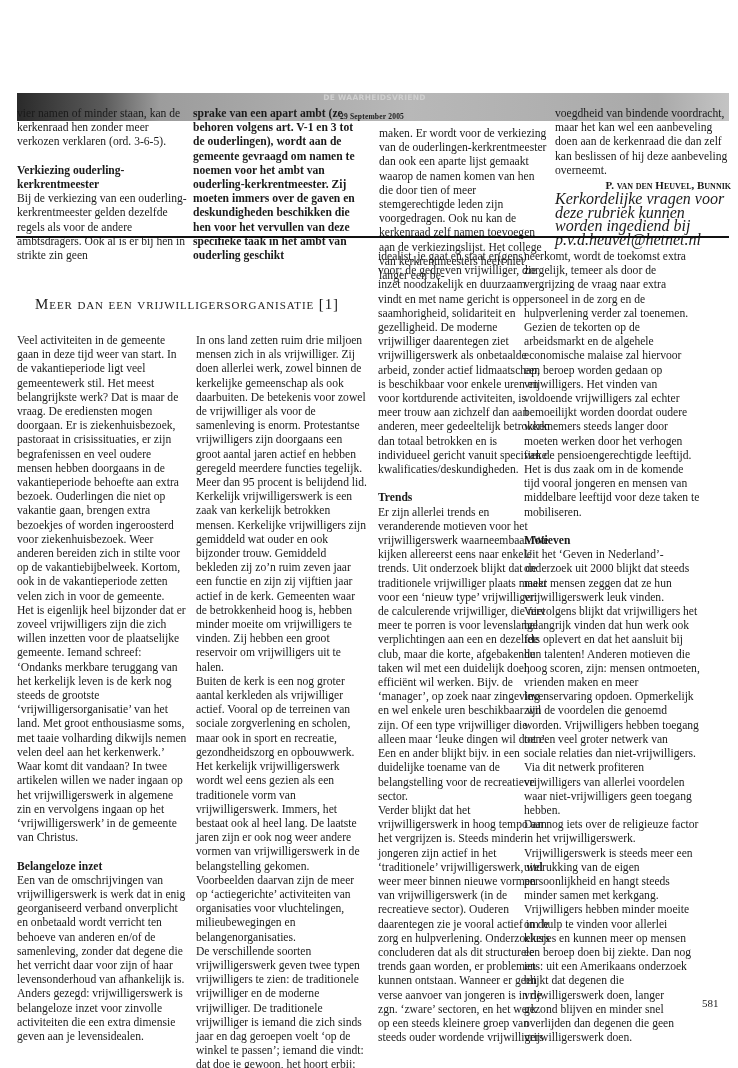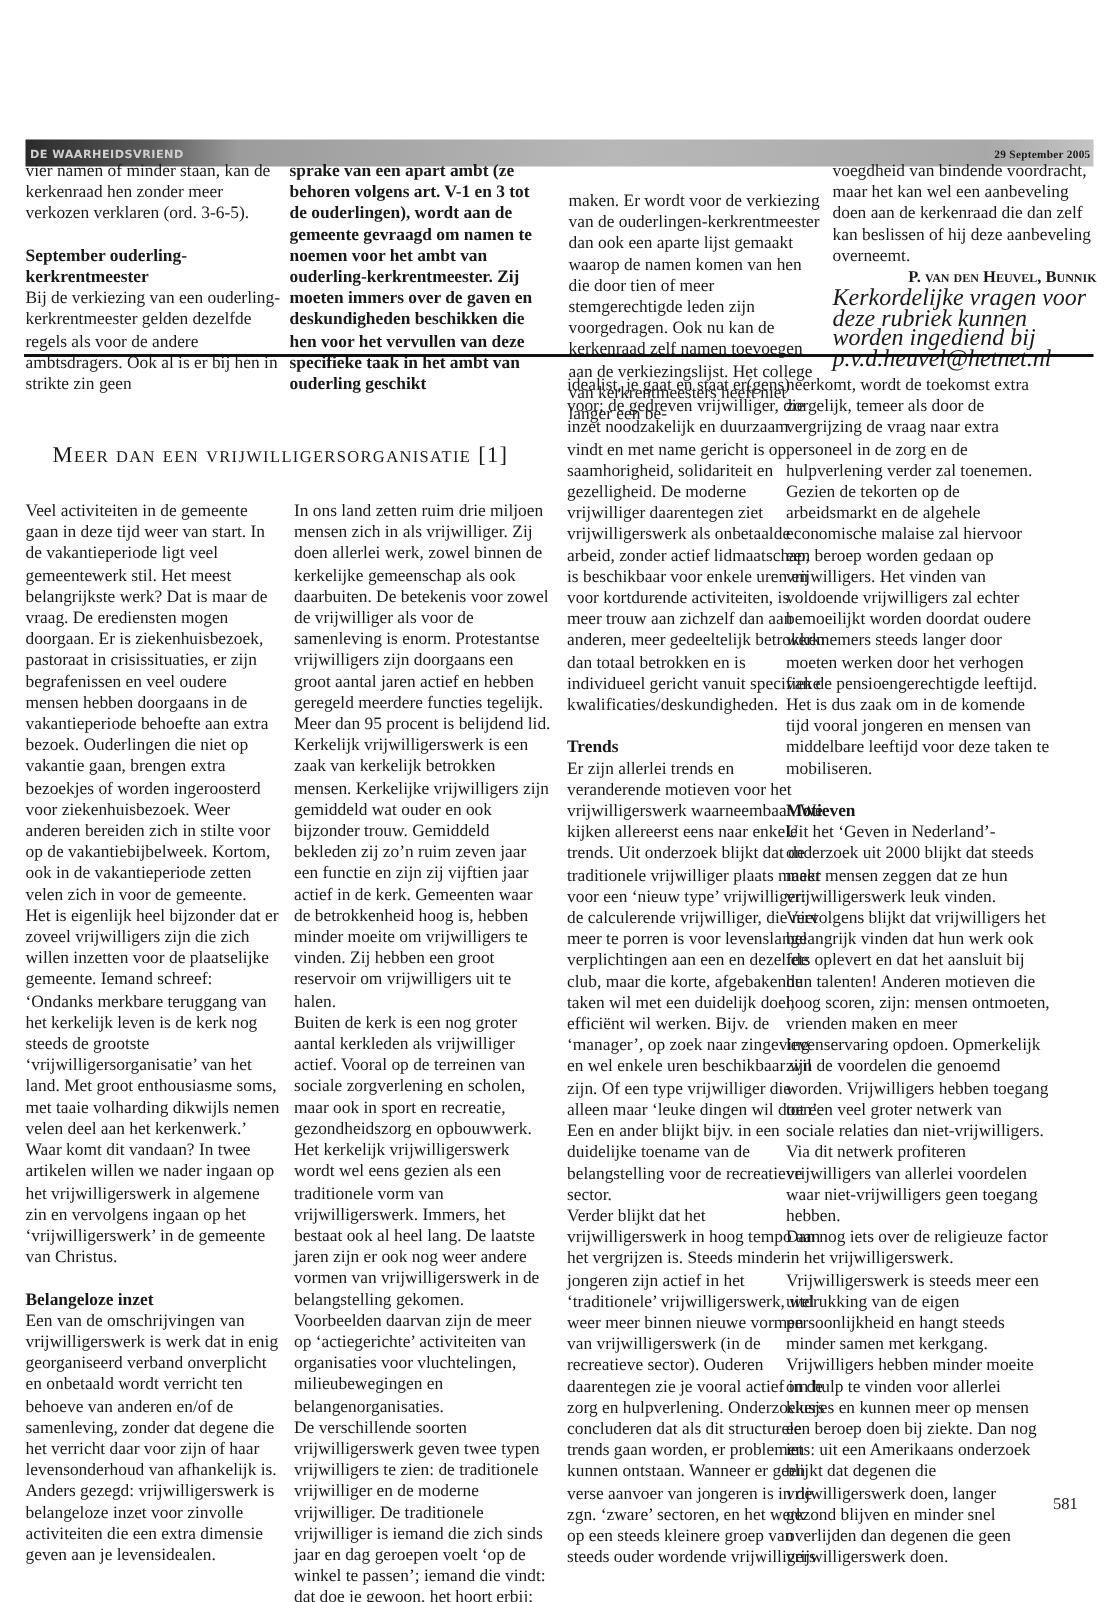--- a/index.html
+++ b/index.html
@@ -1,23 +1,23 @@
 <!DOCTYPE html>
 <html><head>
 <meta charset="utf-8">
 <style>
   html, body { margin:0; padding:0; background:#ffffff; }
   body { width:738px; height:1068px; position:relative; overflow:hidden;
          font-family:"DejaVu Serif","Liberation Serif",serif; color:#1a1a1a; }
   .page { position:absolute; left:0; top:0; width:738px; height:1068px; }
 
   
-  .hdr { position:absolute; left:17px; top:93px; width:712px; height:18px;
+  .hdr { position:absolute; left:17px; top:93px; width:712px; height:28px;
          background:linear-gradient(90deg,#2a2a2a 0%,#5a5a5a 12%,#9c9c9c 20%,#b8b8b8 55%,#a9a9a9 90%,#c4c4c4 100%);
-         display:flex; align-items:center; justify-content:space-between; }
+         display:flex; align-items:center; justify-content:space-between;flex-direction:column; }
   .hdr-brand { font-family:"DejaVu Sans","Liberation Sans",sans-serif; font-size:7.5px; font-weight:bold;
                color:#cfcfcf; letter-spacing:0.3px; padding-left:3px; text-transform:uppercase; }
   .hdr-date { font-family:Liberation Serif, serif; font-size:7.5px; font-weight:bold;
               color:#1a1a1a; padding-right:2px; letter-spacing:0.2px; }
 
   
   .col { position:absolute; font-family:"Liberation Serif","DejaVu Serif",serif; font-size:11.6px;
          line-height:14.2px; color:#1a1a1a; }
   .col p { margin:0; }
   .col .sub { font-weight:bold; margin-top:0; }
@@ -54,21 +54,21 @@
 <div class="page">
 
   <div class="hdr">
     <span class="hdr-brand">De Waarheidsvriend</span>
     <span class="hdr-date">29 September 2005</span>
   </div>
 
   <div class="col top1">
     <p>vier namen of minder staan, kan de kerkenraad hen zonder meer verkozen verklaren (ord. 3-6-5).</p>
     <div class="gap"></div>
-    <p class="sub">September ouderling-kerkrentmeester</p>
+    <p class="sub">Verkiezing ouderling-kerkrentmeester</p>
     <p>Bij de verkiezing van een ouderling-kerkrentmeester gelden dezelfde regels als voor de andere ambtsdragers. Ook al is er bij hen in strikte zin geen</p>
   </div>
   <div class="col top2">
     <p>sprake van een apart ambt (ze behoren volgens art. V-1 en 3 tot de ouderlingen), wordt aan de gemeente gevraagd om namen te noemen voor het ambt van ouderling-kerkrentmeester. Zij moeten immers over de gaven en deskundigheden beschikken die hen voor het vervullen van deze specifieke taak in het ambt van ouderling geschikt</p>
   </div>
   <div class="col top3">
     <p>maken. Er wordt voor de verkiezing van de ouderlingen-kerkrentmeester dan ook een aparte lijst gemaakt waarop de namen komen van hen die door tien of meer stemgerechtigde leden zijn voorgedragen. Ook nu kan de kerkenraad zelf namen toevoegen aan de verkiezingslijst. Het college van kerkrentmeesters heeft niet langer een be-</p>
   </div>
   <div class="col top4">
     <p>voegdheid van bindende voordracht, maar het kan wel een aanbeveling doen aan de kerkenraad die dan zelf kan beslissen of hij deze aanbeveling overneemt.</p>

